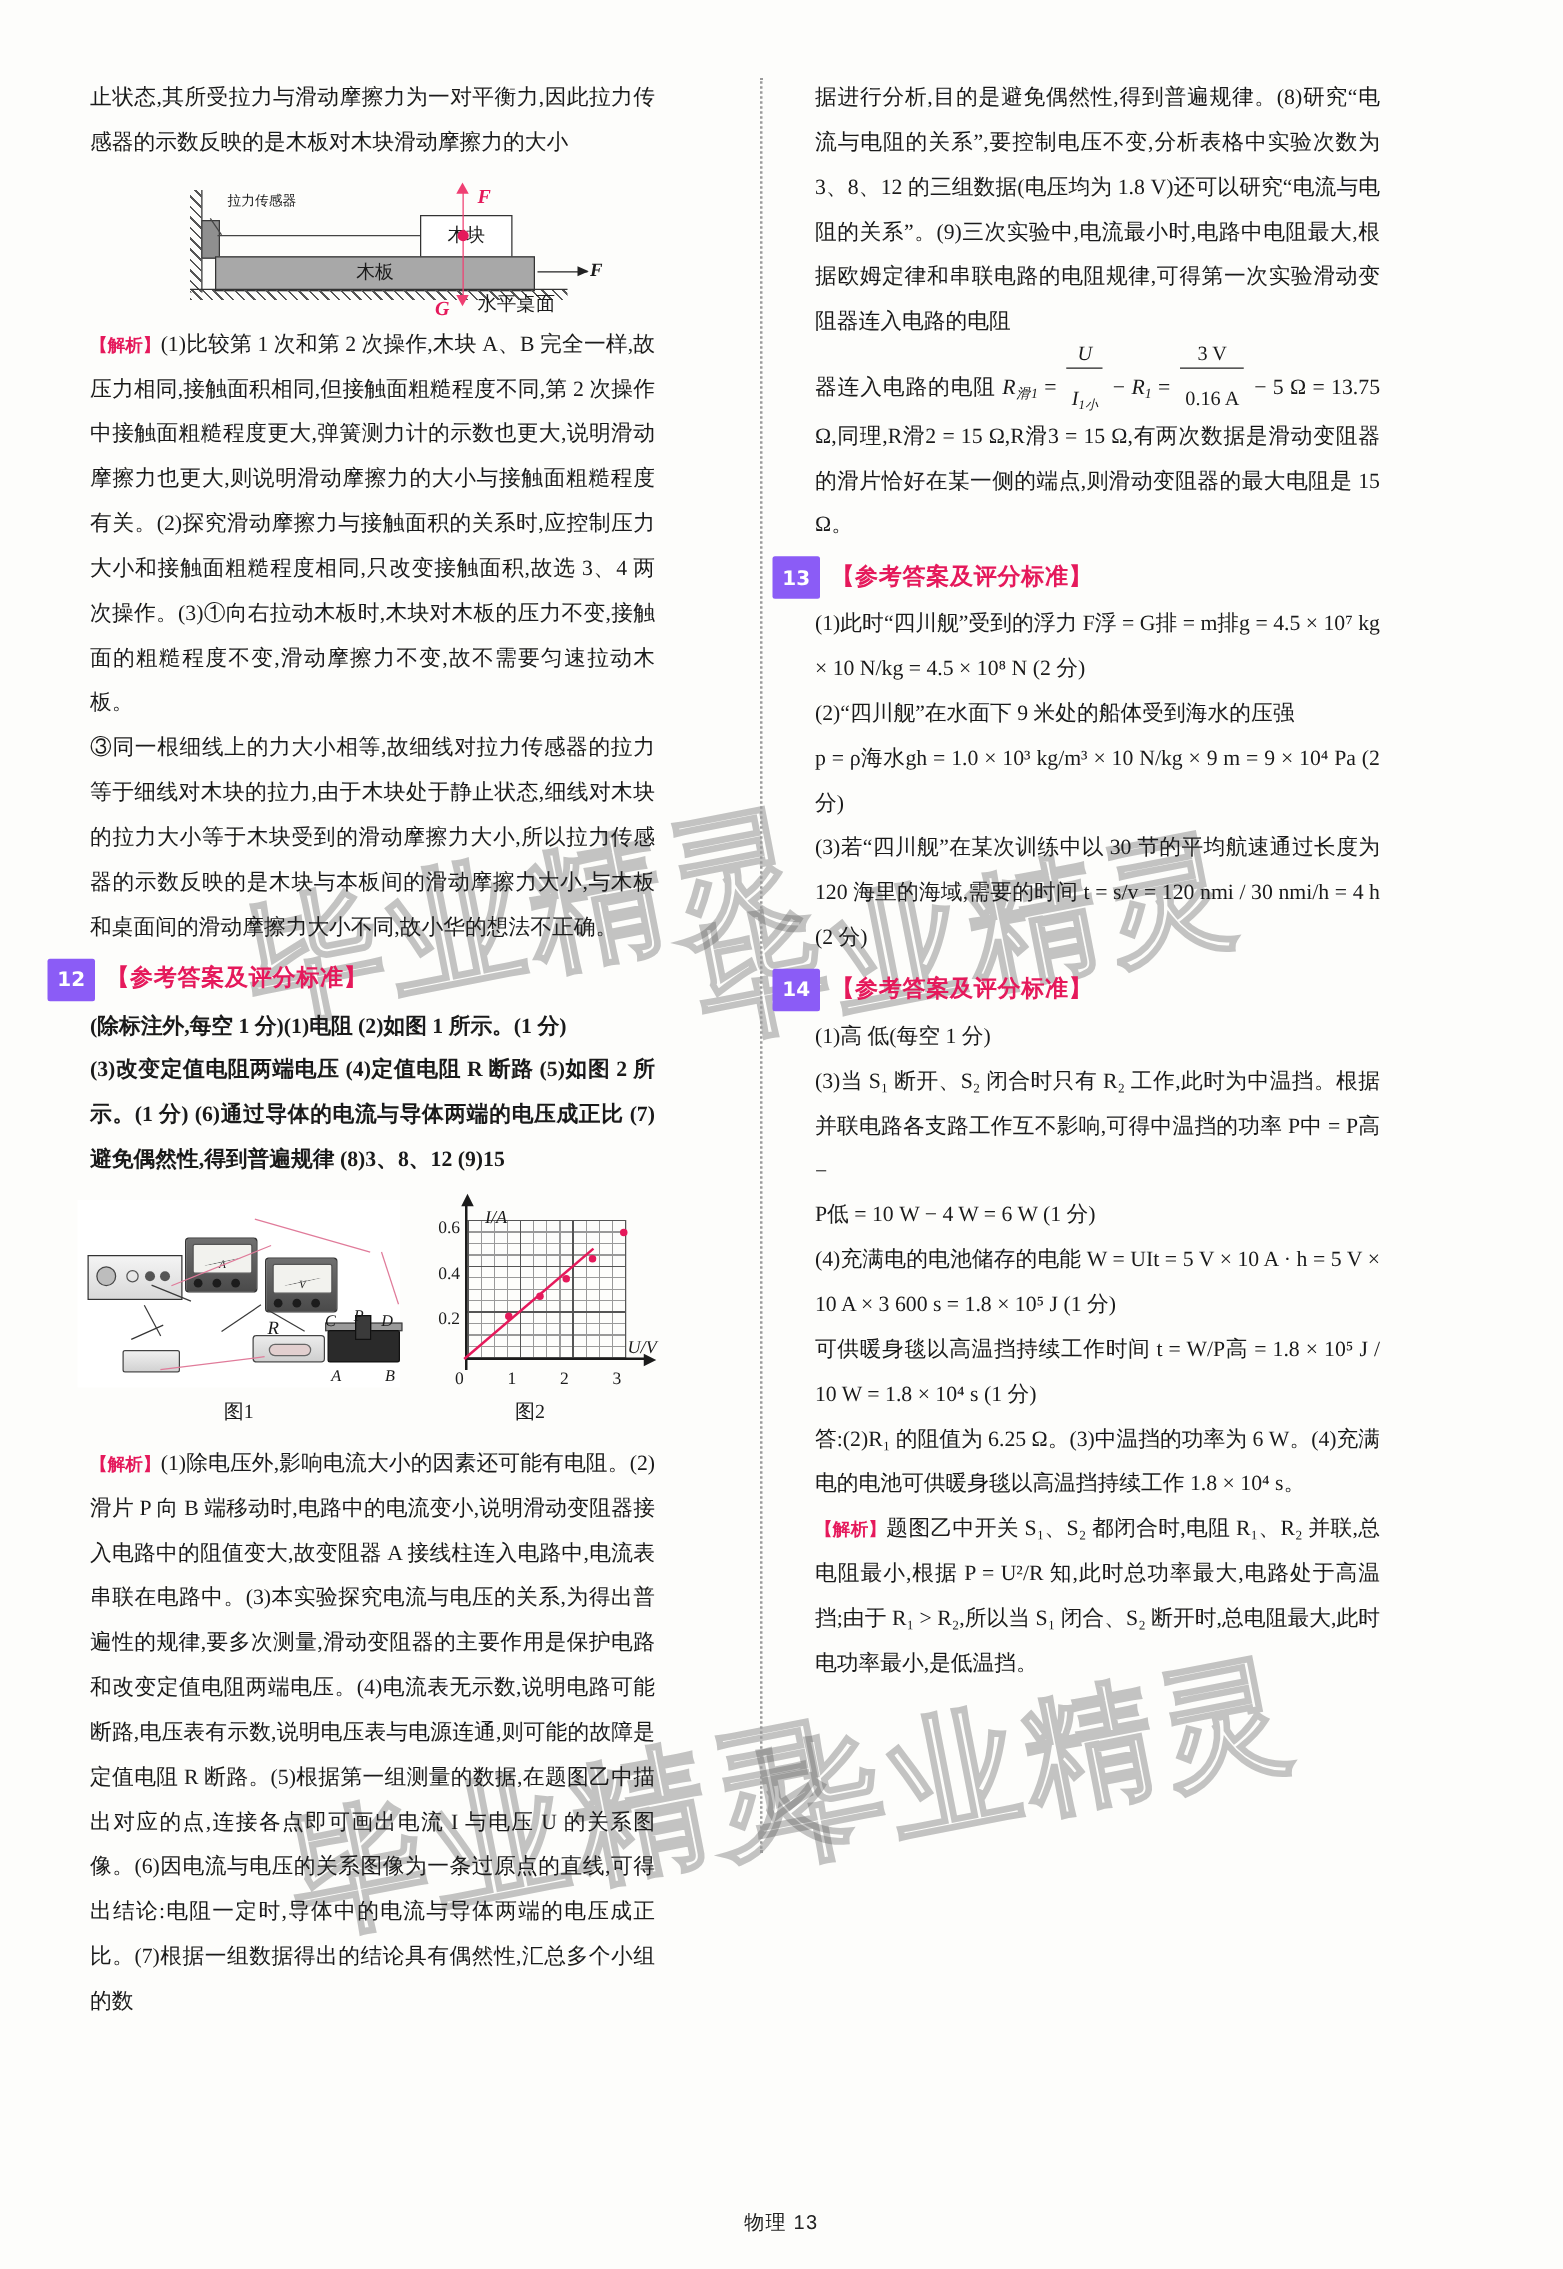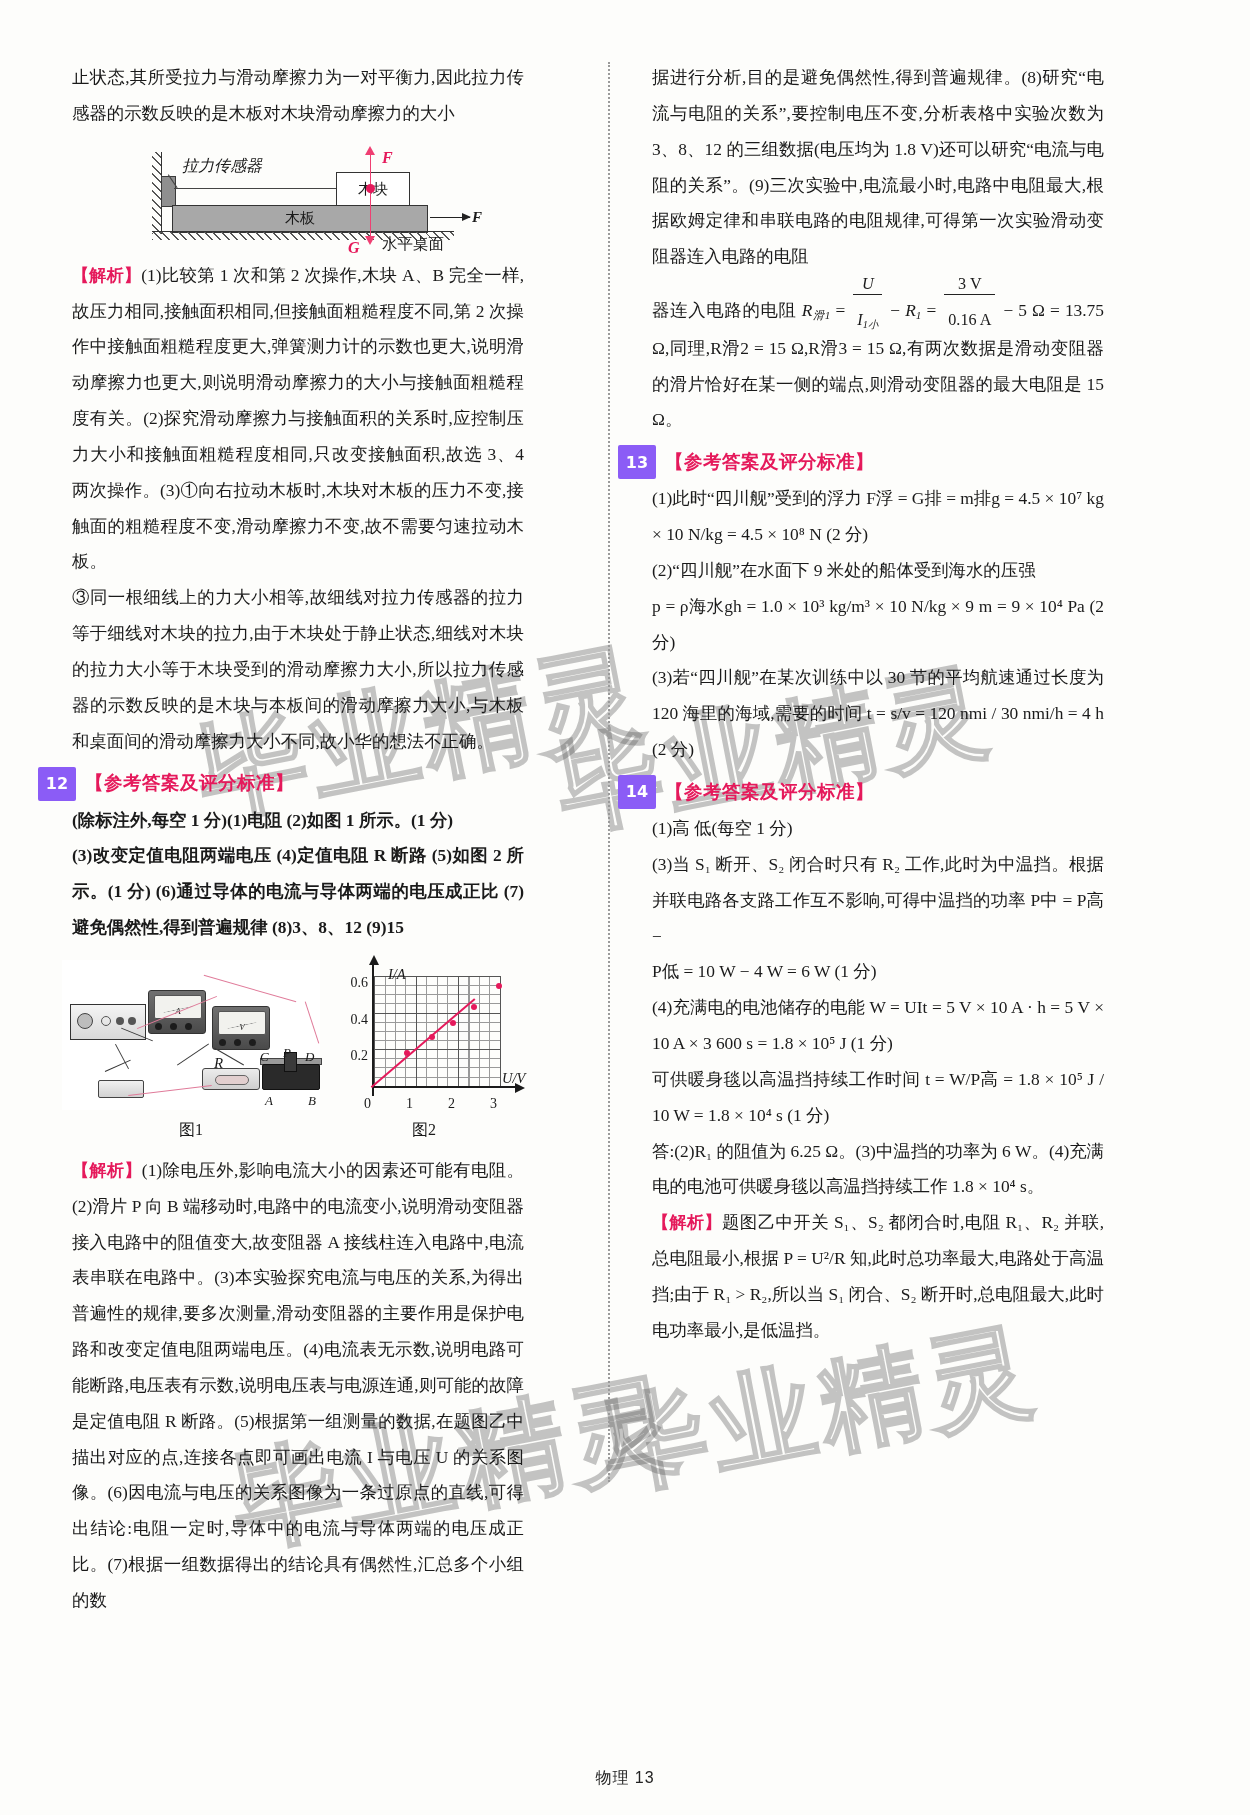--- a/index.html
+++ b/index.html
@@ -98,21 +98,21 @@
     color: #e5195b;
     font-weight: 700;
     font-size: 18.5px;
     font-family: "DejaVu Sans", sans-serif;
     letter-spacing: 0.5px;
   }
   .jiexi {
     color: #e5195b;
     font-weight: 700;
     font-family: "DejaVu Sans", sans-serif;
-    font-size: 17px;
+    font-size: 14px;
   }
   .bold { font-weight: 700; }
 
   
   .fig-friction {
     position: relative;
     width: 400px;
     height: 108px;
     margin: 8px 0 10px 48px;
   }
@@ -166,21 +166,21 @@
     width: 0; height: 0;
     border-left: 5px solid transparent; border-right: 5px solid transparent;
     border-top: 9px solid #ef3f72;
   }
   .dot-red {
     position: absolute; left: 246px; top: 44px;
     width: 9px; height: 9px; border-radius: 50%; background: #e5195b;
   }
   .lbl-F-top { position: absolute; left: 262px; top: 2px; font-style: italic; font-weight: 700; color: #e5195b; font-size: 16px; }
   .lbl-G     { position: absolute; left: 228px; top: 92px; font-style: italic; font-weight: 700; color: #e5195b; font-size: 16px; }
-  .lbl-sensor{ position: absolute; left: 62px; top: 10px; font-size: 16px; font-style: italic; }
+  .lbl-sensor{ position: absolute; left: 62px; top: 10px; font-size: 11px; }
   .leader    { position: absolute; left: 50px; top: 26px; width: 26px; height: 16px; border-left: 1.2px solid #444; transform: rotate(-34deg); }
   .fright    { position: absolute; left: 310px; top: 62px; display: flex; align-items: center; gap: 2px; font-size: 15px; }
   .arrow-r   { width: 40px; height: 0; border-top: 1.4px solid #222; position: relative; }
   .arrow-r::after { content:''; position:absolute; right:-1px; top:-4.5px; border-left:9px solid #222; border-top:4.5px solid transparent; border-bottom:4.5px solid transparent; }
   .lbl-table { position: absolute; left: 262px; top: 88px; font-size: 15.5px; }
 
   
   .figs-row {
     display: flex;
     gap: 14px;

